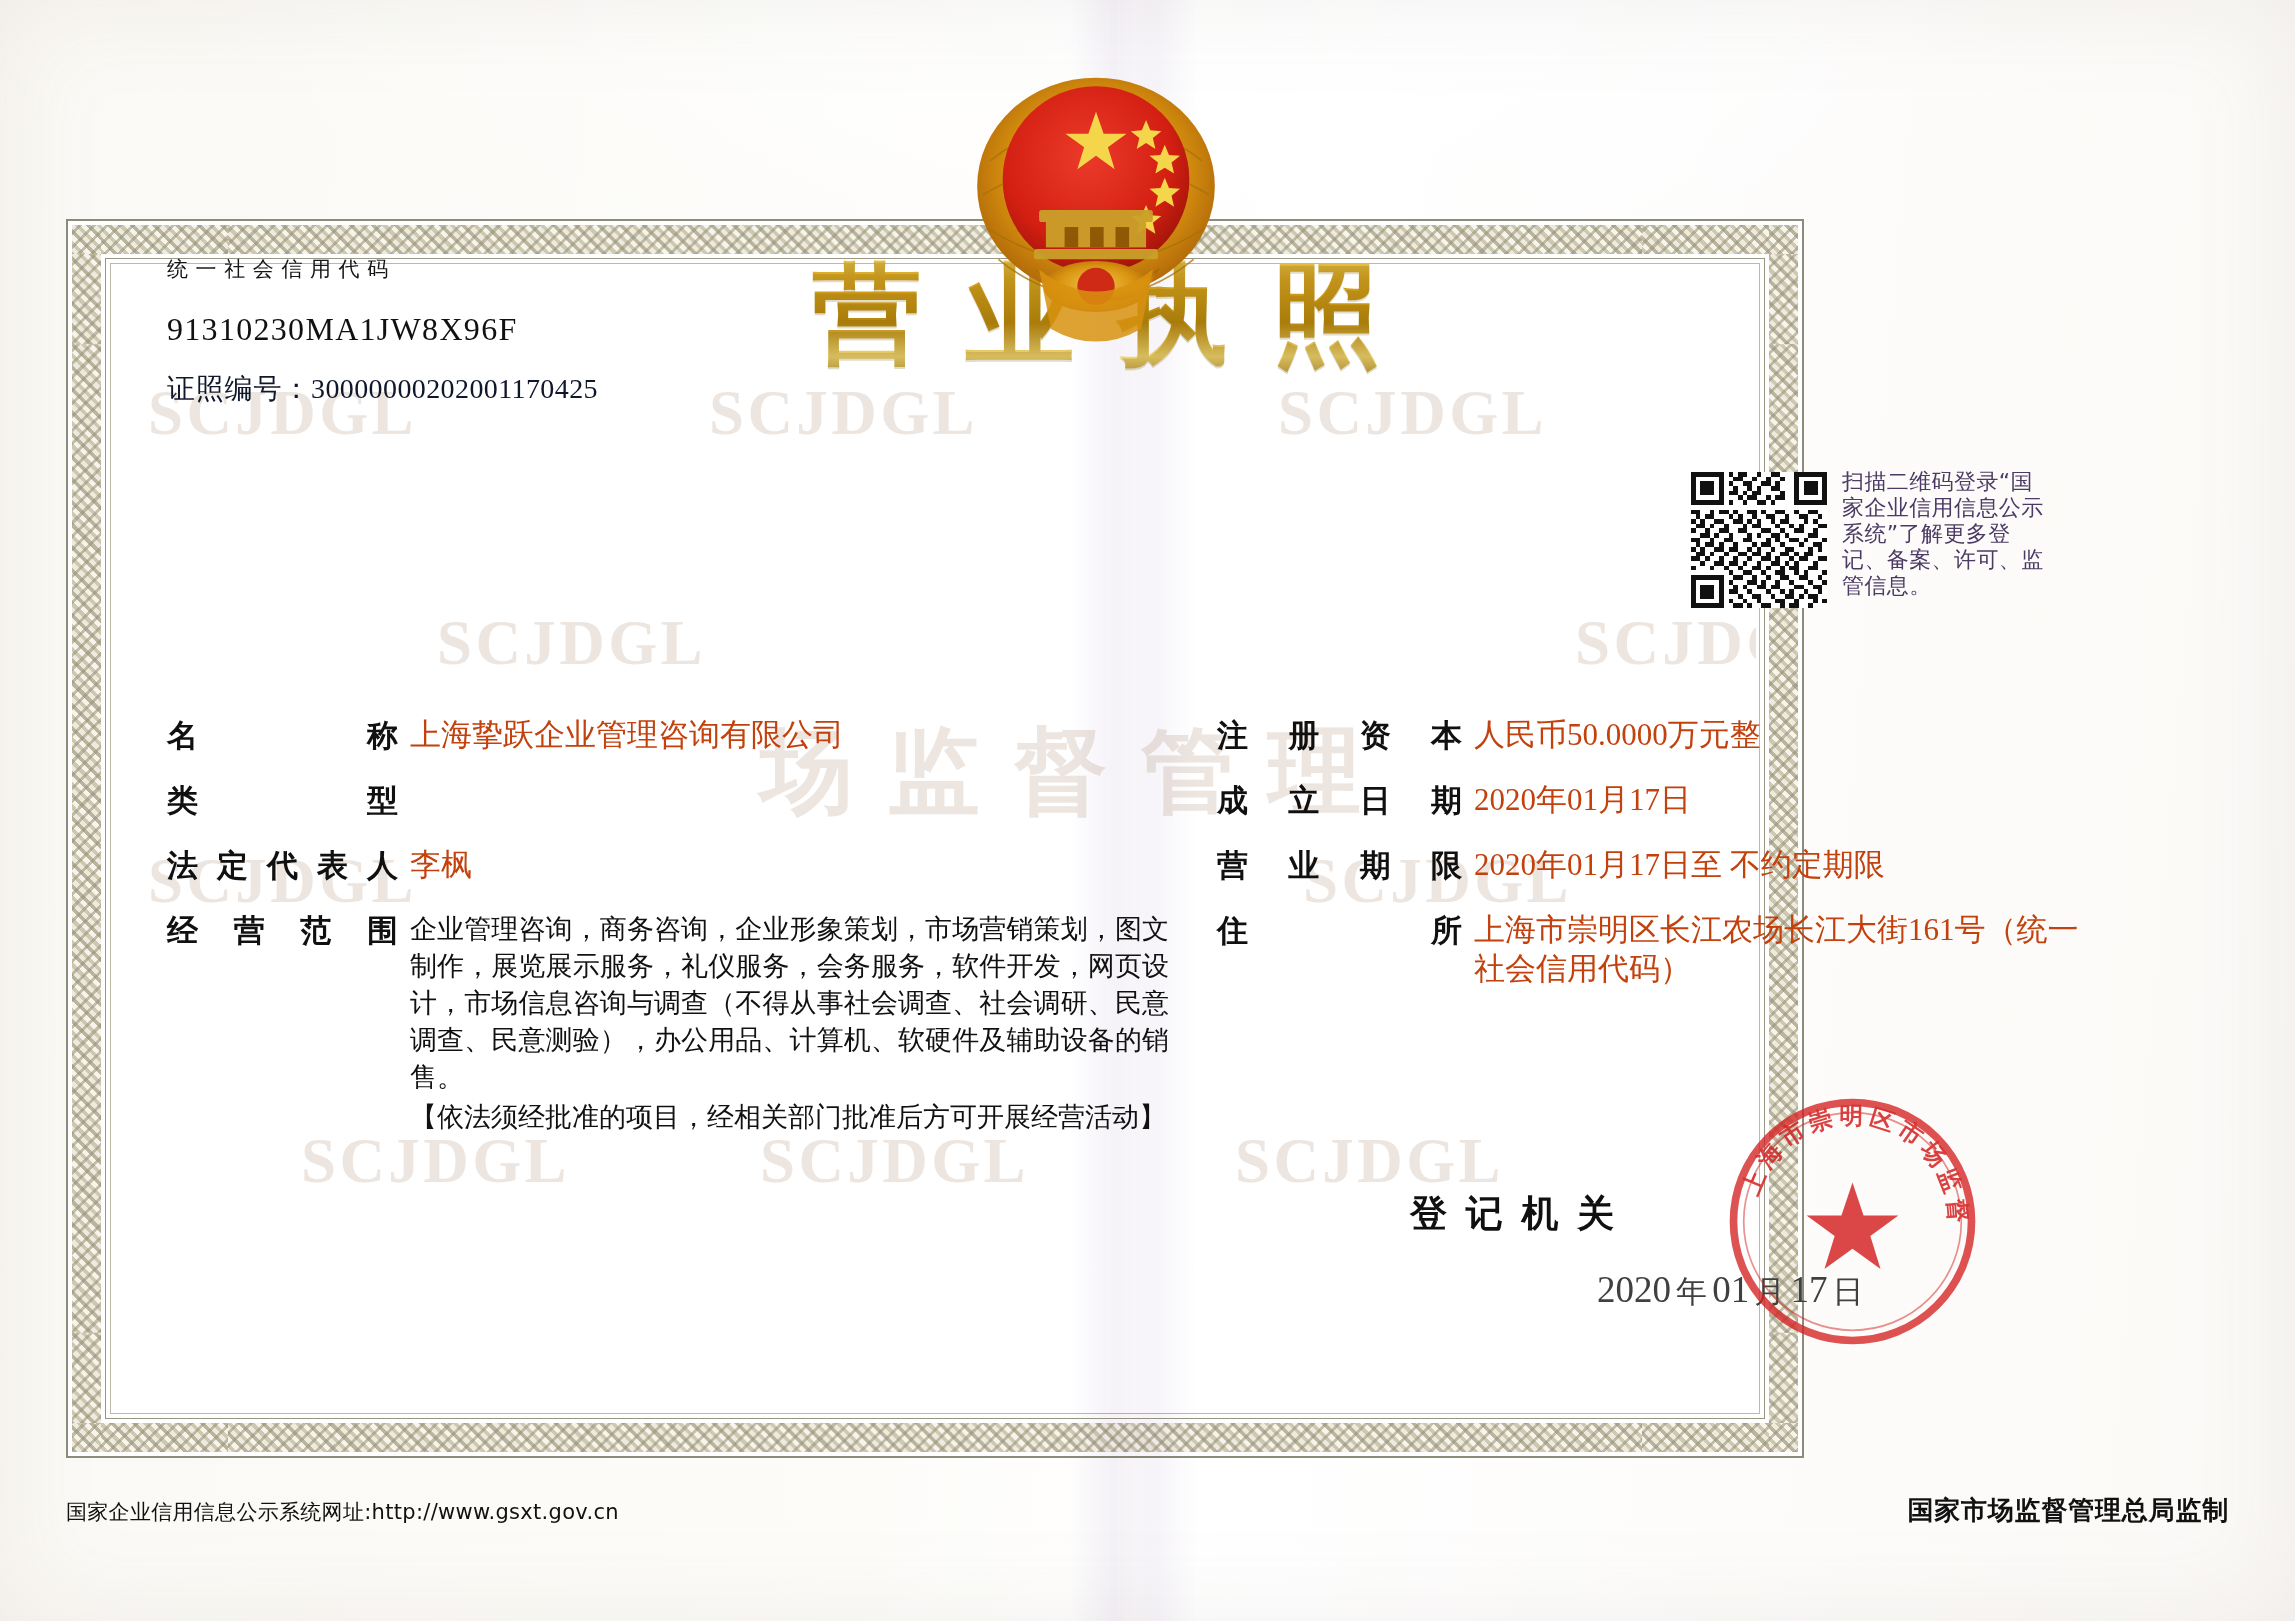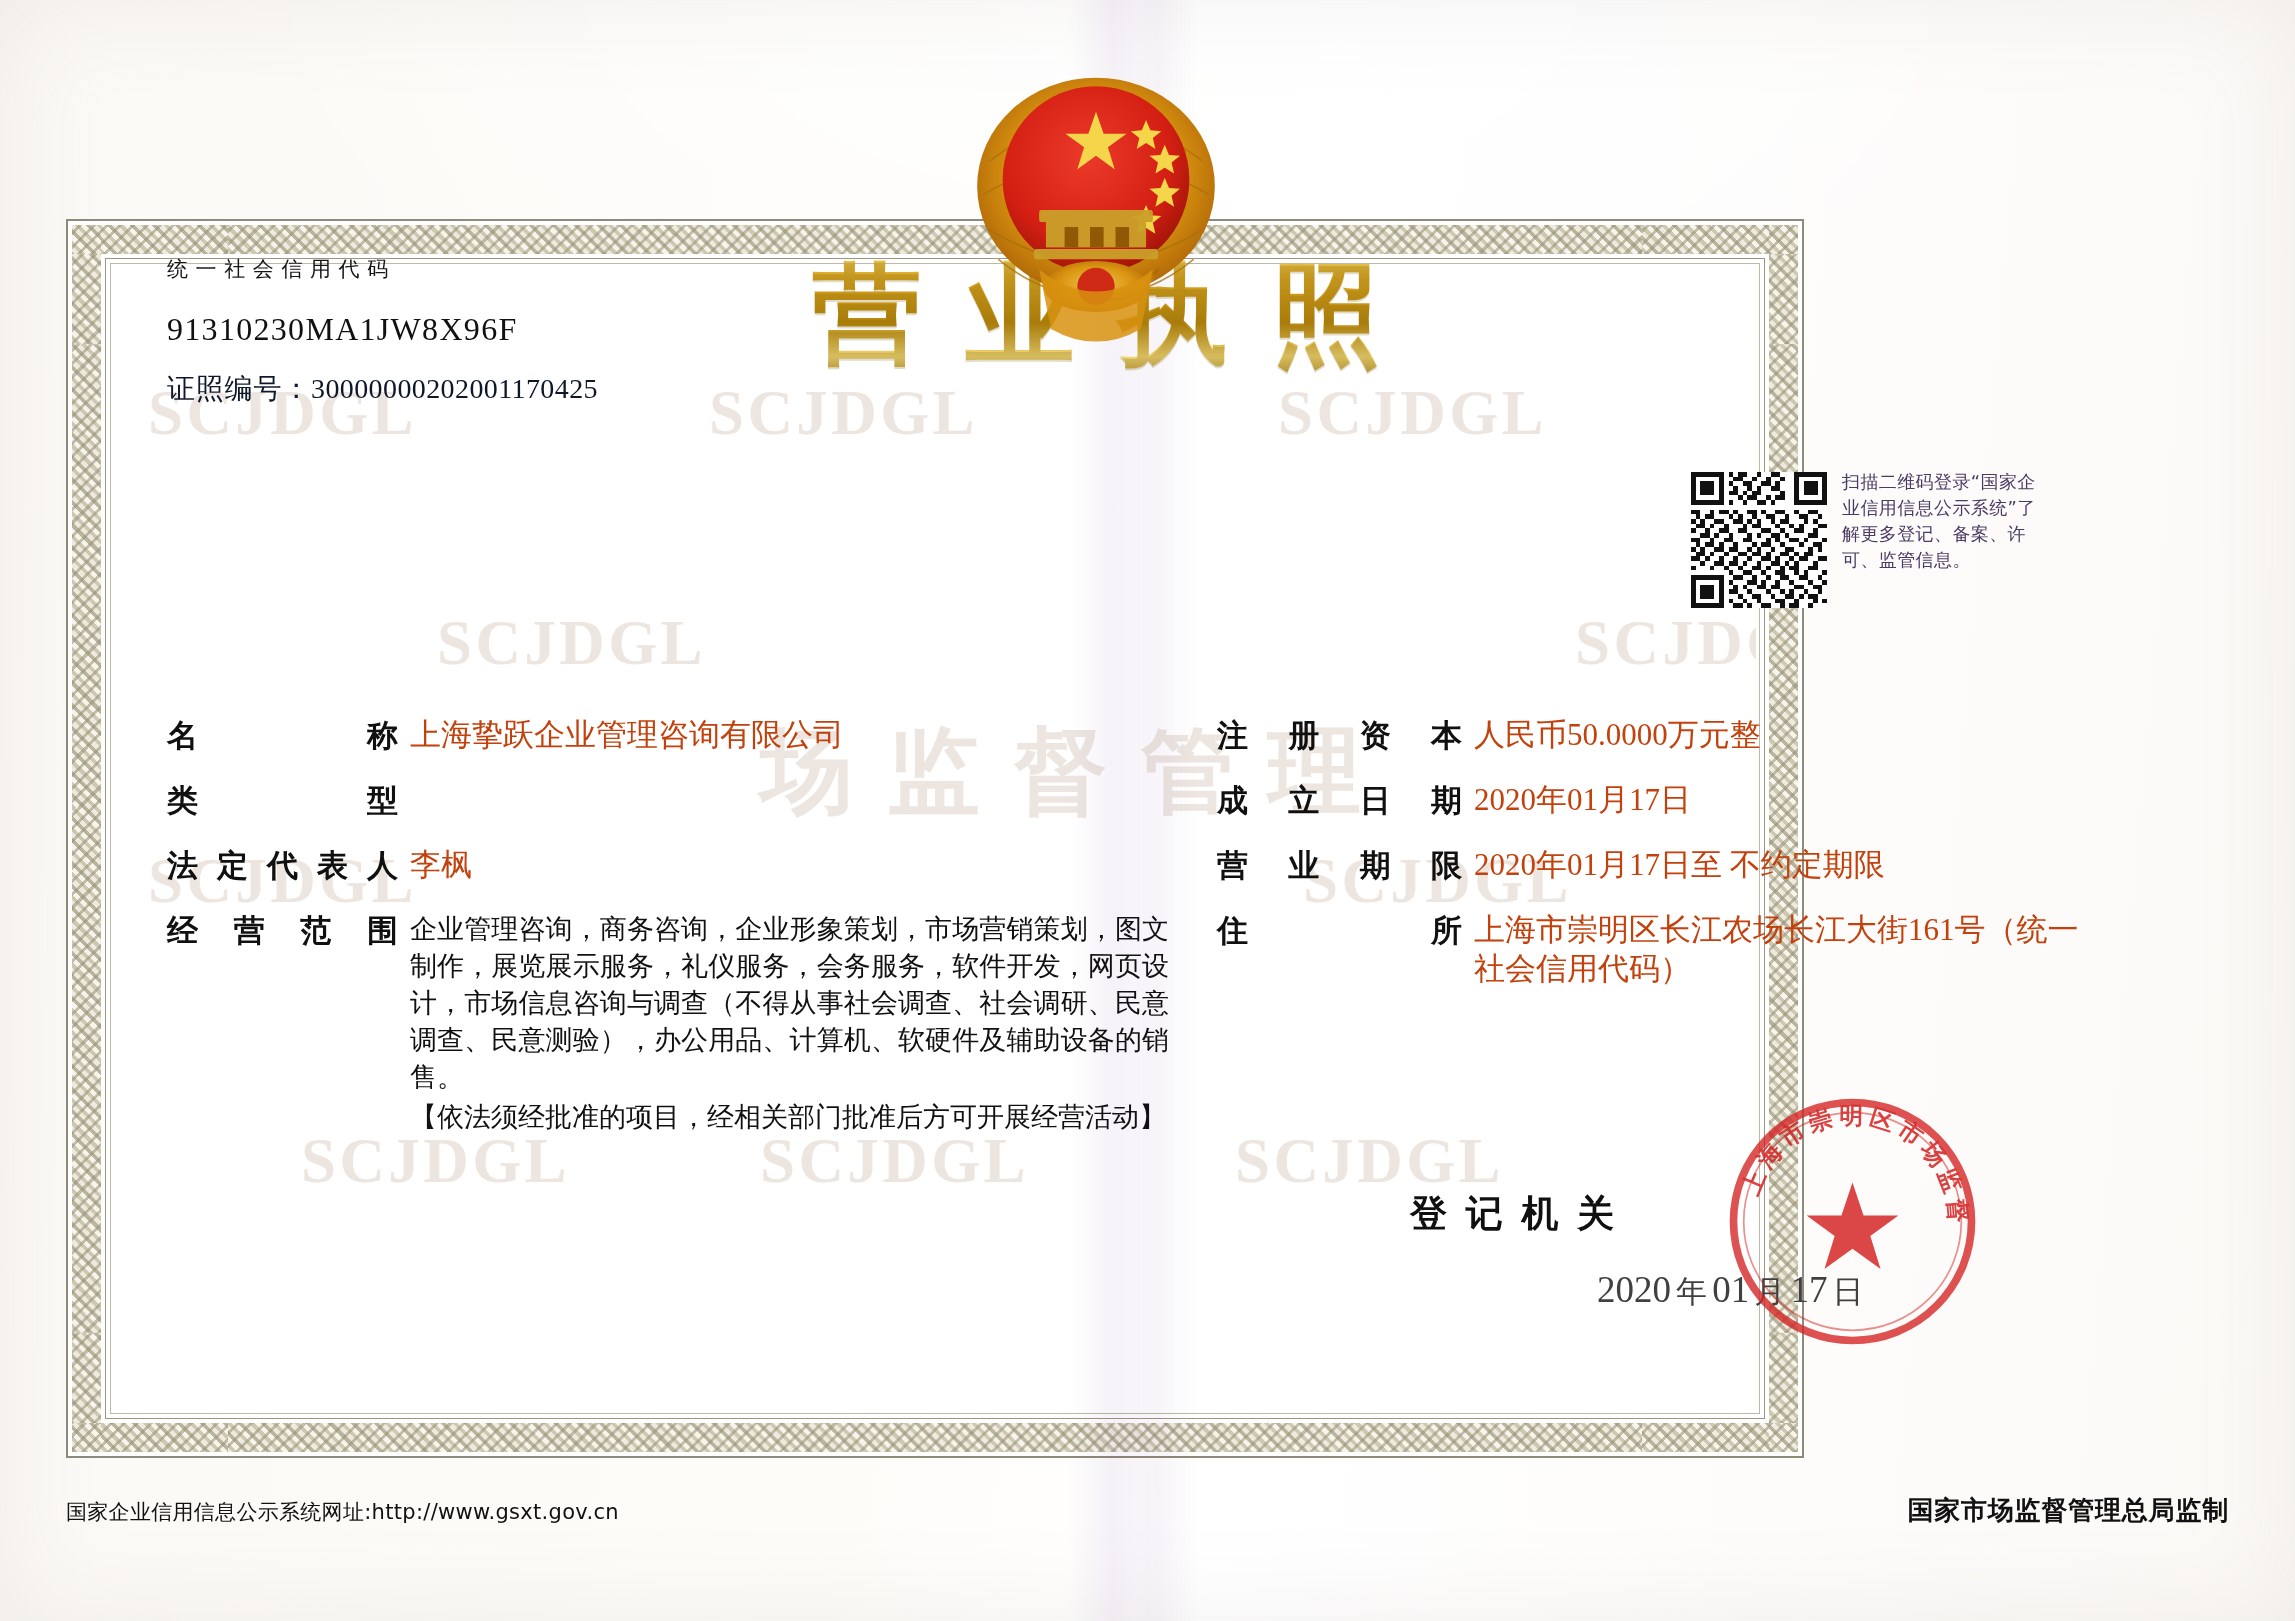--- a/index.html
+++ b/index.html
@@ -199,21 +199,21 @@
     top: 472px;
     width: 136px;
     height: 136px;
   }
   .qr-note {
     position: absolute;
     left: 1842px;
     top: 469px;
     width: 212px;
     font-family: "DejaVu Sans", sans-serif;
-    font-size: 18px;
+    font-size: 22px;
     line-height: 26px;
     color: #4b3a63;
     letter-spacing: 0.4px;
   }
 
   
   .fields-left {
     position: absolute;
     left: 167px;
     top: 715px;

